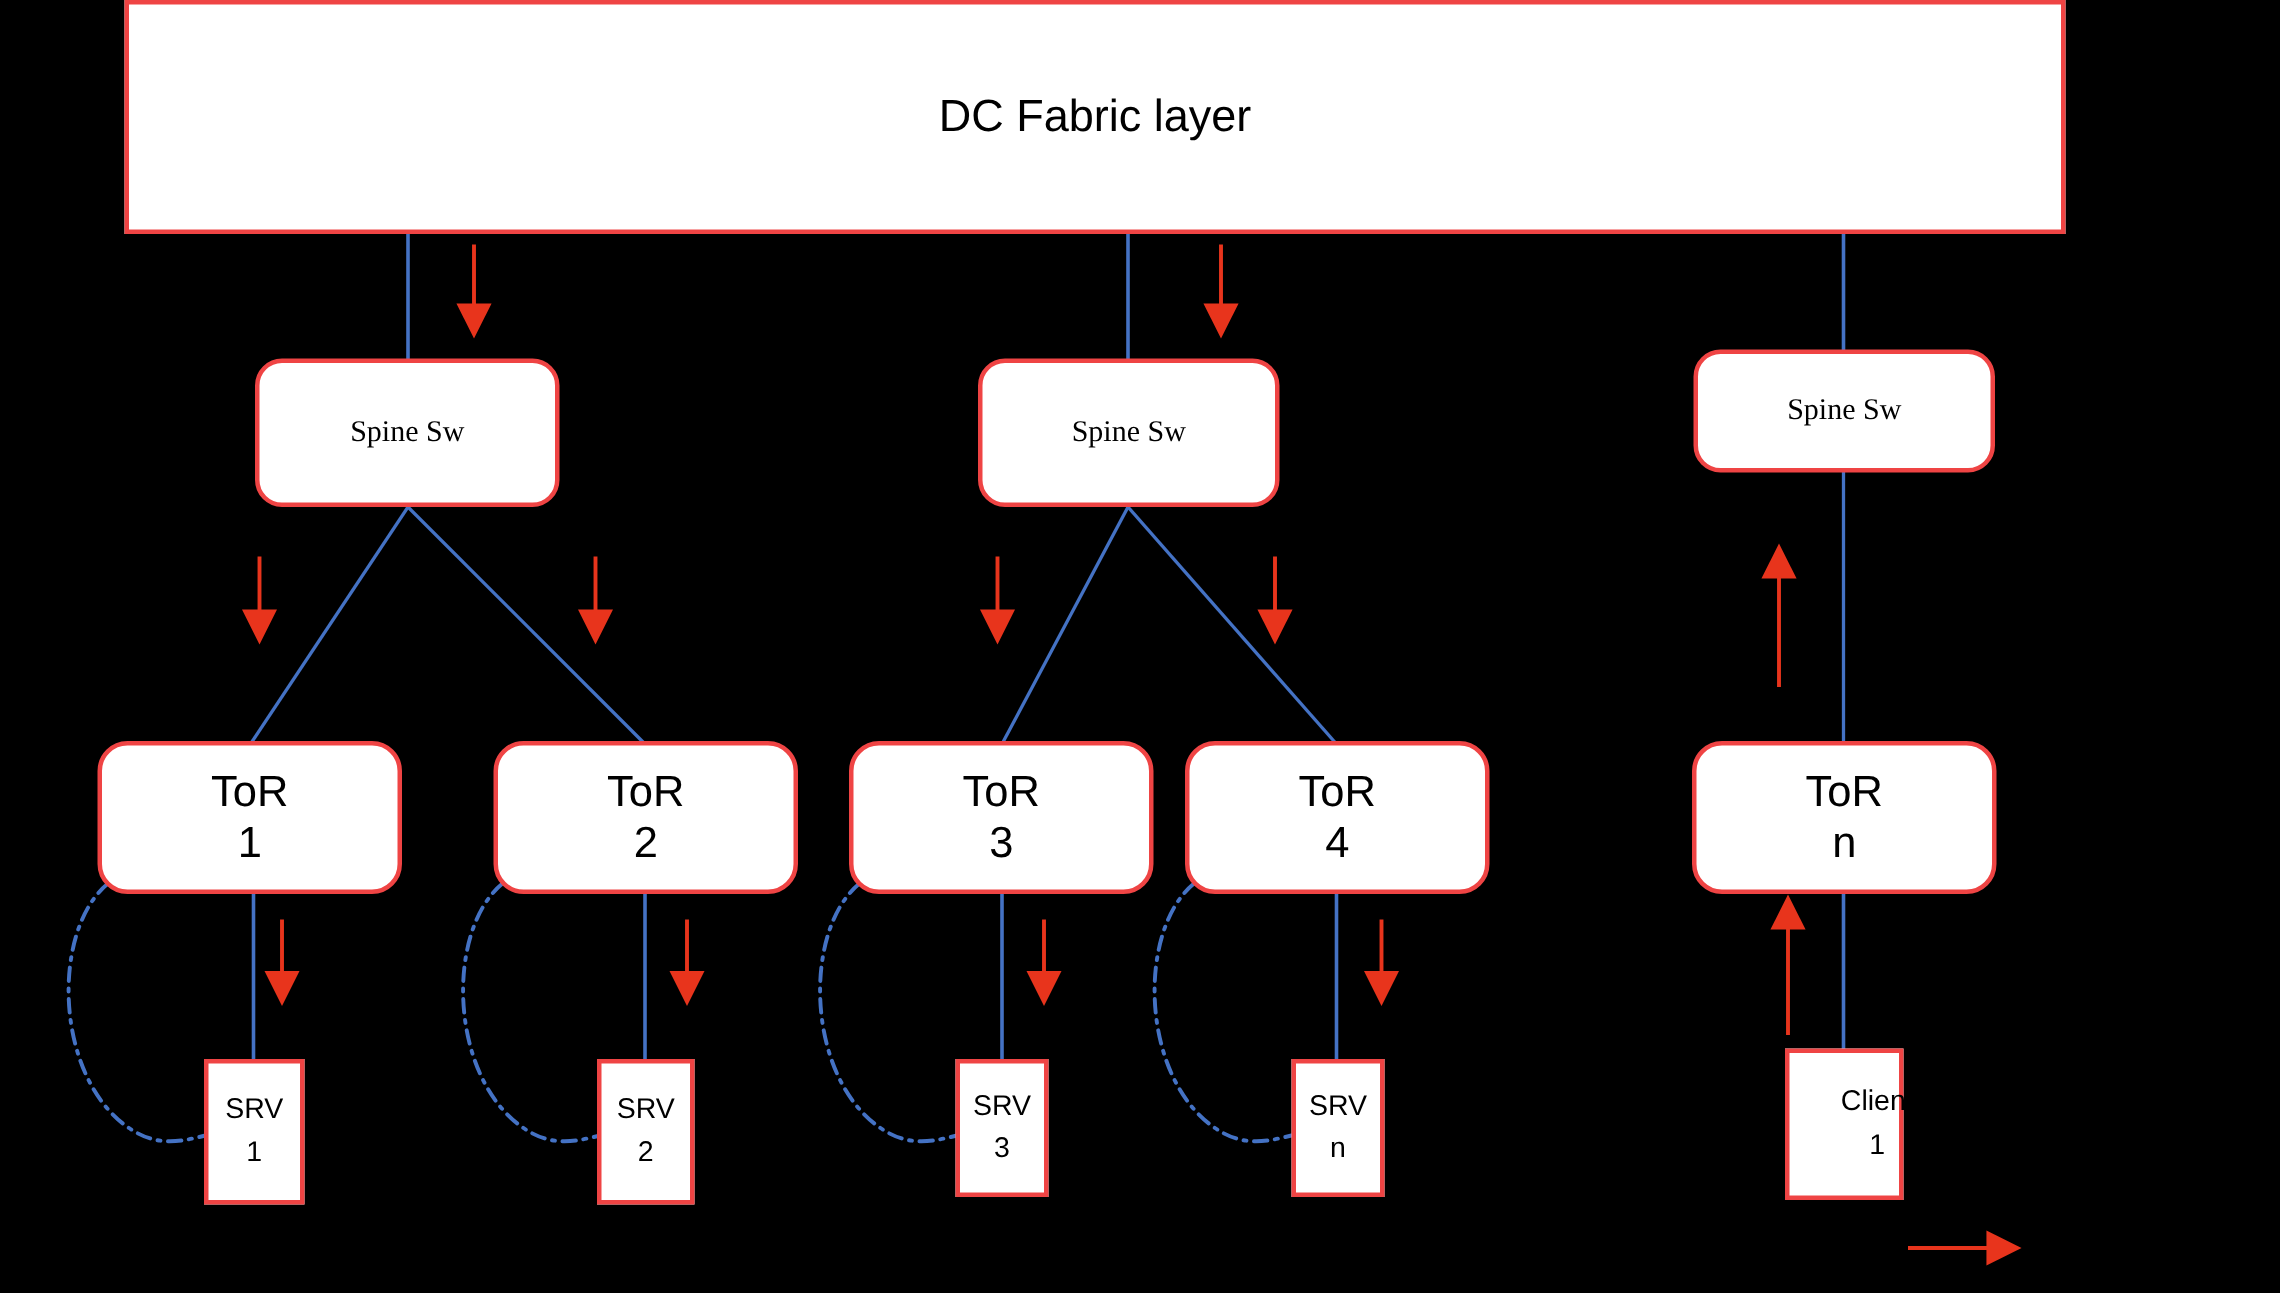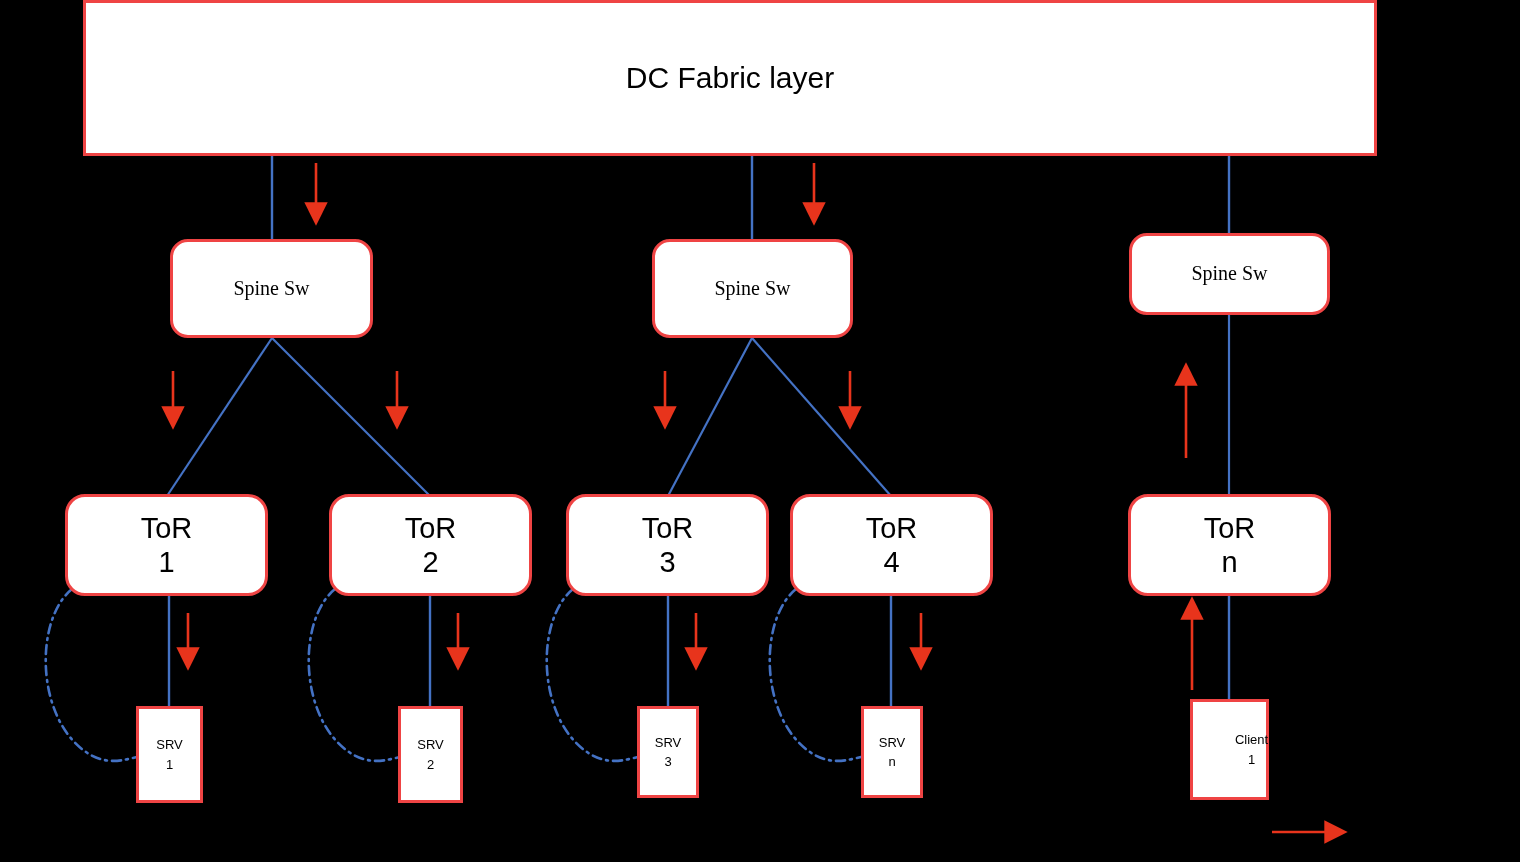--- a/index.html
+++ b/index.html
@@ -44,21 +44,21 @@
     border-radius: 18px;
     font-size: 20px;
     font-family: Liberation Serif, serif;
   }
   .tor {
     border-radius: 20px;
     font-size: 29px;
   }
   .endpoint {
     border-radius: 0;
-    font-size: 13px;
+    font-size: 19px;
     line-height: 1.5;
   }
   .node .line2 { display: block; }
 </style>
 </head>
 <body>
 
 <div id="stage">
 
   <svg id="wires" viewBox="0 0 1520 862" xmlns="http://www.w3.org/2000/svg">

